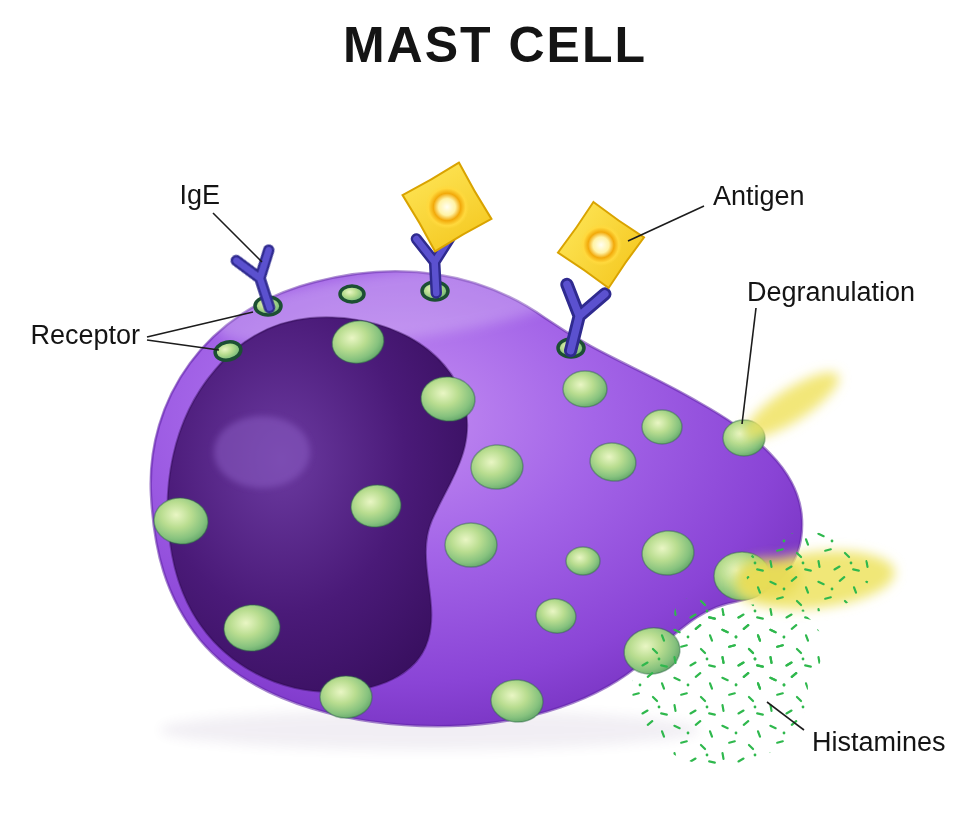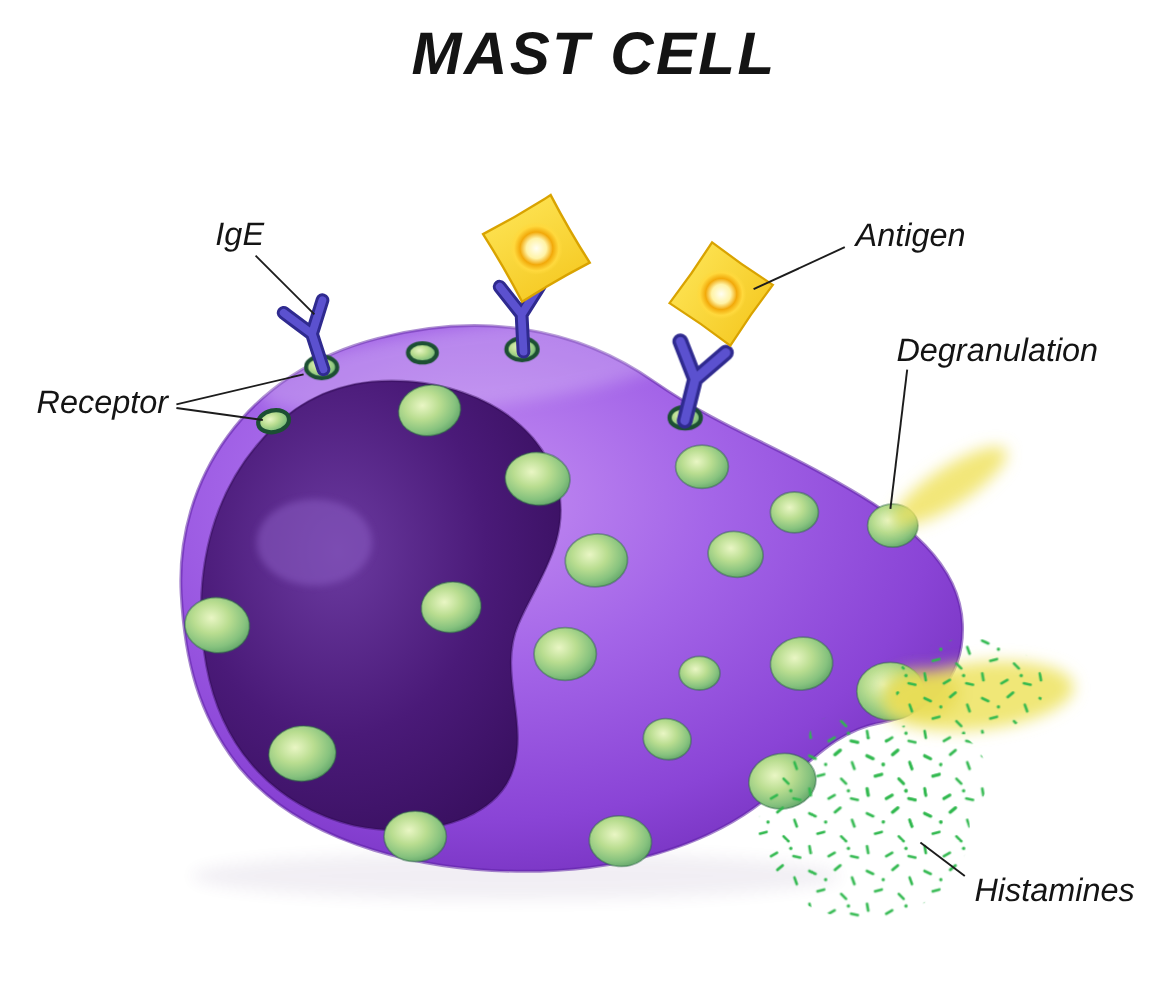--- a/index.html
+++ b/index.html
@@ -9,21 +9,21 @@
     --nucleus:#45156e;
     --granule:#8cc98c;
     --receptor:#5b51cf;
     --antigen:#ffd21d;
     --histamine:#2fb84d;
     --label_text:#141414;
   }
   html,body{margin:0;padding:0;background:var(--background);}
   .stage{
     width:960px;height:836px;position:relative;background:var(--background);
-    font-family:"Liberation Sans",sans-serif;overflow:hidden;font-style:italic;
+    font-family:"Liberation Sans",sans-serif;overflow:hidden;
   }
   svg{display:block;}
   text{font-family:"Liberation Sans",sans-serif;fill:var(--label_text);}
   .diagram-title{font-size:50px;font-weight:bold;letter-spacing:2px;}
   .label{font-size:27px;}
   .leader{stroke:#1c1c1c;stroke-width:1.6;fill:none;}
 </style>
 </head>
 <body>
 

